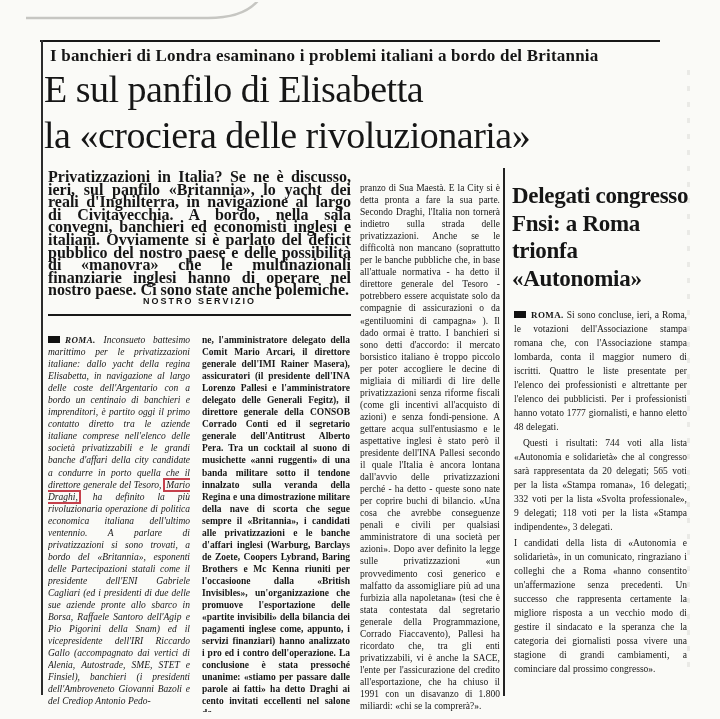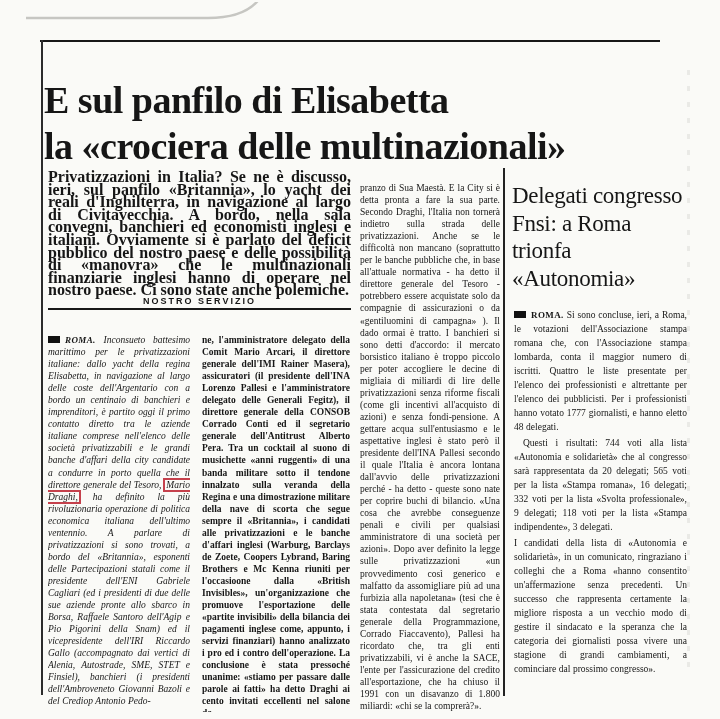--- a/index.html
+++ b/index.html
@@ -16,65 +16,66 @@
     background:repeating-linear-gradient(#e3e3df 0 5px,#fafaf7 5px 16px);opacity:.7;}
 
   
   .top-rule{position:absolute;left:40px;top:40px;width:620px;height:2px;background:#181818;}
   .left-rule{position:absolute;left:41px;top:40px;width:2px;height:655px;background:#2c2c2c;}
   .sidebar-rule{position:absolute;left:503px;top:168px;width:2px;height:528px;background:#222;}
 
   .kicker{position:absolute;left:50px;top:46px;width:620px;
     font-size:17px;font-weight:bold;letter-spacing:.2px;white-space:nowrap;}
 
-  .headline{position:absolute;left:44px;top:77px;width:652px;
-    font-size:38px;font-weight:bold;line-height:46px;letter-spacing:-.5px;}
+  .headline{position:absolute;left:44px;top:66px;width:652px;
+    font-size:38px;font-weight:normal;line-height:46px;letter-spacing:-.5px;}
 
   .intro{position:absolute;left:48px;top:171px;width:303px;
     font-size:16px;font-weight:bold;line-height:12.6px;text-align:justify;}
 
   .byline{position:absolute;left:48px;top:296px;width:303px;text-align:center;
     font-family:"Liberation Sans",sans-serif;font-size:9px;font-weight:bold;
-    letter-spacing:2px;padding-bottom:2px;border-bottom:2px solid #181818;}
+    letter-spacing:2px;padding-bottom:8px;border-bottom:2px solid #181818;}
 
   .coltext{font-size:9.5px;line-height:12.05px;text-align:justify;overflow:hidden;
     word-spacing:.2px;margin-top:12px;}
   .col1{position:absolute;left:48px;top:322px;width:142px;height:374px;font-style:italic;}
   .col2{position:absolute;left:202px;top:322px;width:148px;height:378px;font-weight:bold;}
   .col3{position:absolute;left:360px;top:170px;width:140px;height:540px;}
 
   .bullet{display:inline-block;width:12px;height:7px;background:#111;margin-right:5px;}
   .dateline{font-weight:bold;font-size:9px;letter-spacing:.4px;}
 
   .name-highlight{border:2px solid #c5414c;padding:0 1px;margin:-2px -1px;display:inline;}
 
   .sidebar{position:absolute;left:512px;top:170px;width:177px;}
-  .sidebar-headline{font-size:23px;font-weight:normal;line-height:27.5px;
+  .sidebar-headline{font-size:23px;font-weight:bold;line-height:27.5px;
     letter-spacing:-.3px;margin:12px 0 16px 0;}
   .sidebar-body p{font-size:9.5px;line-height:14px;text-align:justify;margin:2px;word-spacing:.2px;}
   .sidebar-body p.indent{text-indent:9px;}
 </style>
 </head>
 <body>
 
 <div class="clip">
 
   <svg class="curl" width="245" height="34" viewBox="0 0 245 34">
     <path d="M0,16 H182 Q220,16 234,-4" fill="none" stroke="#c6c6c2" stroke-width="2.5"></path>
   </svg>
   <div class="edge-noise"></div>
 
   <div class="top-rule"></div>
   <div class="left-rule"></div>
   <div class="sidebar-rule"></div>
 
+  <div class="kicker">I banchieri di Londra esaminano i problemi italiani a bordo del Britannia</div>
 
   <div class="headline">
     <div>E sul panfilo di Elisabetta</div>
-    <div>la «crociera delle multinazionali»</div>
+    <div>la «crociera delle rivoluzionaria»</div>
   </div>
 
   <div class="intro">Privatizzazioni in Italia? Se ne è discusso, ieri, sul panfilo «Britannia», lo yacht dei reali d'Inghilterra, in navigazione al largo di Civitavecchia. A bordo, nella sala convegni, banchieri ed economisti inglesi e italiani. Ovviamente si è parlato del deficit pubblico del nostro paese e delle possibilità di «manovra» che le multinazionali finanziarie inglesi hanno di operare nel nostro paese. Ci sono state anche polemiche.</div>
 
   <div class="byline">NOSTRO SERVIZIO</div>
 
   <div class="coltext col1">
     <span class="bullet"></span><span class="dateline">ROMA.</span><span> Inconsueto battesimo marittimo per le privatizzazioni italiane: dallo yacht della regina Elisabetta, in navigazione al largo delle coste dell'Argentario con a bordo un centinaio di banchieri e imprenditori, è partito oggi il primo contatto diretto tra le aziende italiane comprese nell'elenco delle società privatizzabili e le grandi banche d'affari della city candidate a condurre in porto quella che il direttore generale del Tesoro, </span><span class="name-highlight">Mario Draghi,</span><span> ha definito la più rivoluzionaria operazione di politica economica italiana dell'ultimo ventennio. A parlare di privatizzazioni si sono trovati, a bordo del «Britannia», esponenti delle Partecipazioni statali come il presidente dell'ENI Gabriele Cagliari (ed i presidenti di due delle sue aziende pronte allo sbarco in Borsa, Raffaele Santoro dell'Agip e Pio Pigorini della Snam) ed il vicepresidente dell'IRI Riccardo Gallo (accompagnato dai vertici di Alenia, Autostrade, SME, STET e Finsiel), banchieri (i presidenti dell'Ambroveneto Giovanni Bazoli e del Crediop Antonio Pedo-</span>
   </div>
 

